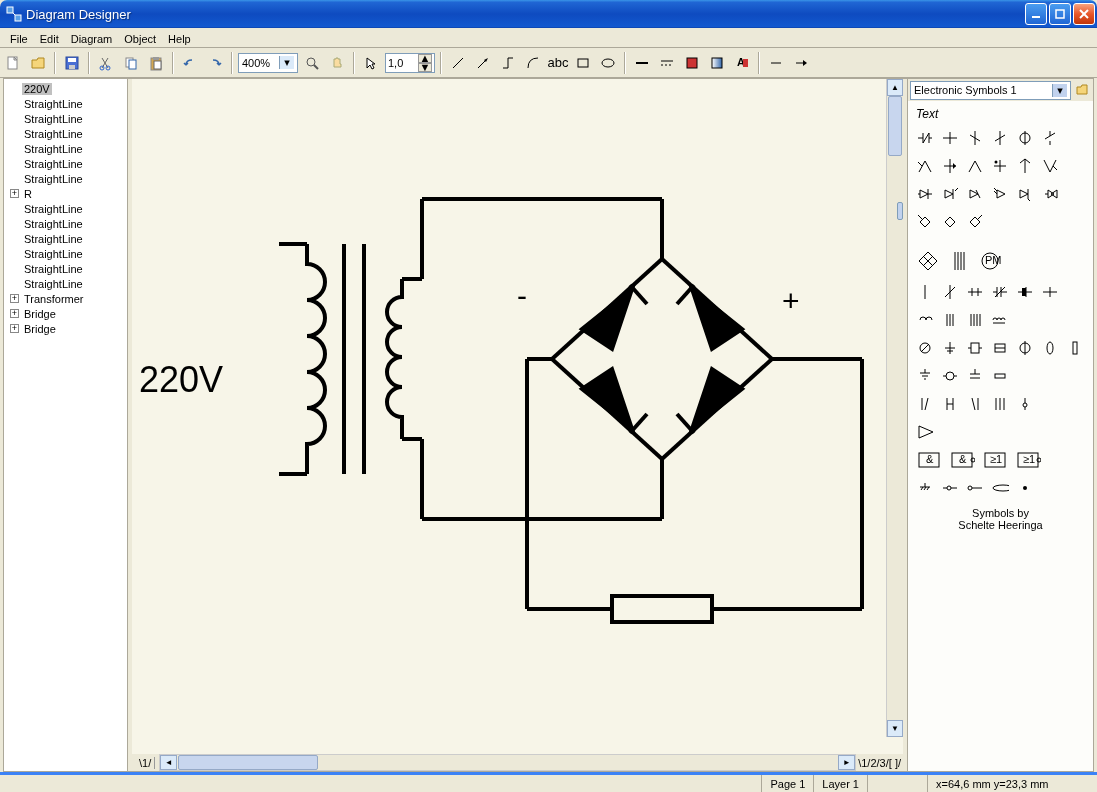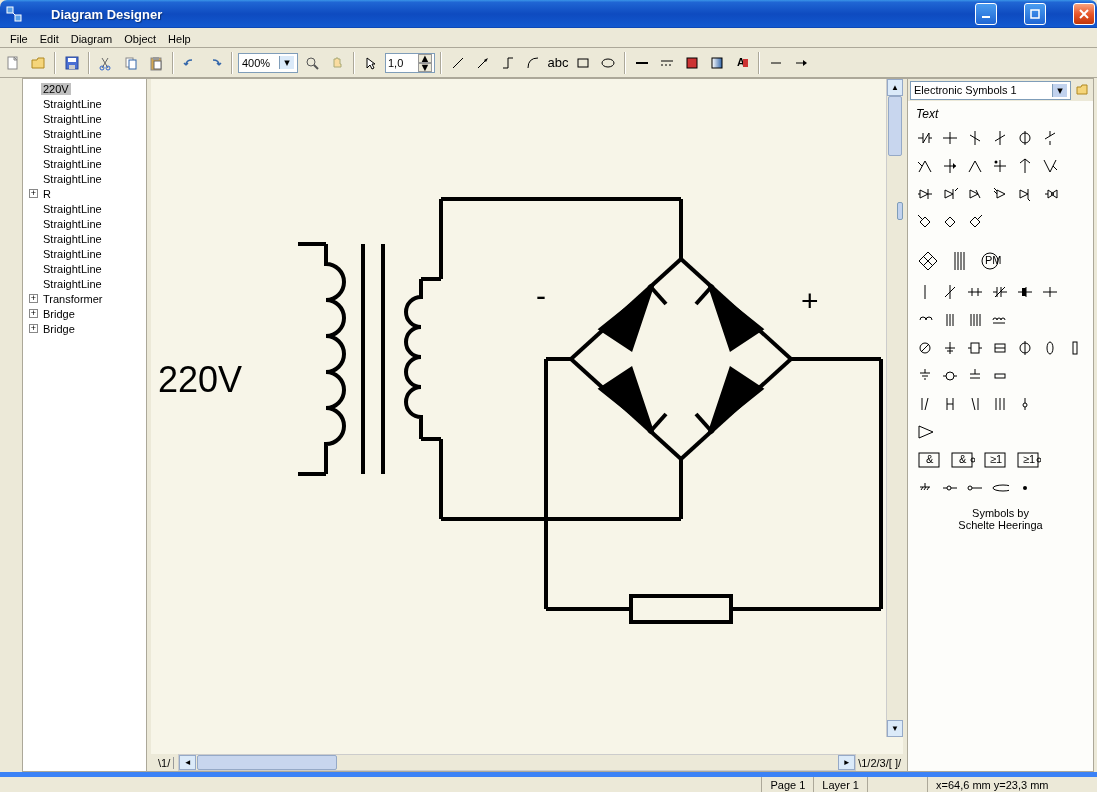--- a/index.html
+++ b/index.html
@@ -1,19 +1,19 @@
 <!DOCTYPE html>
 <html><head>
 <meta charset="utf-8">
 <style>
 * { margin:0; padding:0; box-sizing:border-box; font-family:Tahoma,sans-serif; font-size:11px; }
 body { background:#ece9d8; width:1097px; height:792px; overflow:hidden; position:relative; }
 
 
-.titlebar { height:28px; background:linear-gradient(to bottom,#3a95e8 0%,#2066d4 8%,#0e4bc0 50%,#1258cf 95%,#0a3fa8 100%); display:flex; align-items:center; padding:0 2px 0 6px; color:#fff; font-weight:bold; border-top-left-radius:7px; border-top-right-radius:7px;gap:25px; }
+.titlebar { height:28px; background:linear-gradient(to bottom,#3a95e8 0%,#2066d4 8%,#0e4bc0 50%,#1258cf 95%,#0a3fa8 100%); display:flex; align-items:center; padding:0 2px 0 6px; color:#fff; font-weight:normal; border-top-left-radius:7px; border-top-right-radius:7px; }
 .titlebar .icon { width:16px; height:16px; margin-right:4px; display:inline-block; }
 .titlebar .title { flex:1; font-size:13px; text-shadow:1px 1px 1px rgba(0,0,0,0.4);}
 .winbtn { width:22px; height:22px; margin-left:2px; border:1px solid #fff; border-radius:3px; display:flex; align-items:center; justify-content:center; font-weight:bold; color:#fff; }
 .winbtn.min,.winbtn.max{ background:linear-gradient(to bottom,#4a9df0,#2066d4);}
 .winbtn.close{ background:linear-gradient(to bottom,#f8a37e,#e8562a,#c1360a); }
 
 
 .menubar { height:20px; background:#ece9d8; border-bottom:1px solid #aca899; display:flex; align-items:flex-end; padding:0 4px;}
 .menubar span { padding:2px 6px; }
 
@@ -21,21 +21,21 @@
 .toolbar { height:30px; background:#ece9d8; border-bottom:1px solid #aca899; display:flex; align-items:center; padding:0 2px; gap:3px;}
 .tbtn { width:22px; height:22px; display:flex; align-items:center; justify-content:center; border:1px solid transparent; }
 .sep { width:2px; height:22px; border-left:1px solid #aca899; border-right:1px solid #fff; margin:0 2px;}
 .zoombox { width:60px; height:20px; border:1px solid #7f9db9; background:#fff; display:flex; align-items:center; padding:0 3px; font-size:11px;}
 .zoombox .dd { margin-left:auto; width:15px; background:#dbeaf9; text-align:center; border-left:1px solid #7f9db9;}
 .spinbox { width:50px; height:20px; border:1px solid #7f9db9; background:#fff; display:flex; align-items:center; padding:0 2px;}
 .spinbox .spinbtns{ margin-left:auto; width:14px; display:flex; flex-direction:column; font-size:6px; line-height:7px; text-align:center;}
 .spinbox .spinbtns div{border:1px solid #999; background:#ece9d8;}
 
 
-.main { position:absolute; top:78px; left:3px; right:3px; bottom:20px; display:flex; border:1px solid #aca899;margin-left:19px;}
+.main { position:absolute; top:78px; left:3px; right:3px; bottom:20px; display:flex; border:1px solid #aca899;}
 .tree { width:124px; background:#fff; border-right:1px solid #aca899; overflow:hidden; padding:2px;}
 .tree .node { height:15px; display:flex; align-items:center; white-space:nowrap;}
 .tree .node .exp { width:9px; height:9px; border:1px solid #888; margin:0 3px 0 4px; display:flex; align-items:center; justify-content:center; font-size:9px; line-height:7px;}
 .tree .node .noexp { width:16px;}
 .tree .node.sel span.lbl { background:#c0c0c0; }
 .tree .node .lbl{ padding:0 2px; }
 
 .canvas-wrap { flex:1; position:relative; background:#f7f5e8; display:flex; flex-direction:column;}
 .canvas-area { flex:1; position:relative; overflow:hidden; }
 .vscroll { position:absolute; right:0; top:0; bottom:17px; width:17px; background:#ece9d8; border-left:1px solid #ccc;}
@@ -56,21 +56,21 @@
 .palette { width:186px; background:#fff; border-left:1px solid #aca899; display:flex; flex-direction:column;justify-content:flex-end;}
 .palette .hdr{ height:22px; display:flex; align-items:center; padding:2px; gap:2px; background:#ece9d8;}
 .palette .hdr .combo{ flex:1; height:19px; border:1px solid #7f9db9; background:#fff; display:flex; align-items:center; padding:0 3px;}
 .palette .hdr .combo .dd{ margin-left:auto; width:15px; background:#c1d2ee; text-align:center; border-left:1px solid #7f9db9;}
 .palette .grid{ flex:1; padding:6px 2px; background:#fdfdfa; font-size:8px; text-align:center; overflow:hidden;}
 .palette .row{ display:flex; gap:7px; margin-bottom:10px; justify-content:flex-start; padding-left:6px;}
 .palette .sym{ width:18px; height:18px; display:flex; align-items:center; justify-content:center;}
 .palette .credit{ text-align:center; font-size:10px; color:#000; margin-top:6px;}
 
 
-.statusbar { position:absolute; bottom:0; left:0; right:0; height:20px; background:#ece9d8; border-top:5px solid #3b82f6; display:flex; align-items:center;margin-top:31px;}
+.statusbar { position:absolute; bottom:0; left:0; right:0; height:20px; background:#ece9d8; border-top:3px solid #3b82f6; display:flex; align-items:center;margin-top:31px;}
 .statusbar .cell{ padding:0 8px; border-left:1px solid #aca899; height:100%; display:flex; align-items:center;}
 .statusbar .spacer{flex:1;}
 
 
 .midslider{ position:absolute; right:0; top:123px; width:6px; height:18px; background:#c1d2ee; border:1px solid #7f9db9; border-radius:2px;}
 
 svg.circuit { position:absolute; top:0; left:0; }
 </style>
 </head>
 <body>

